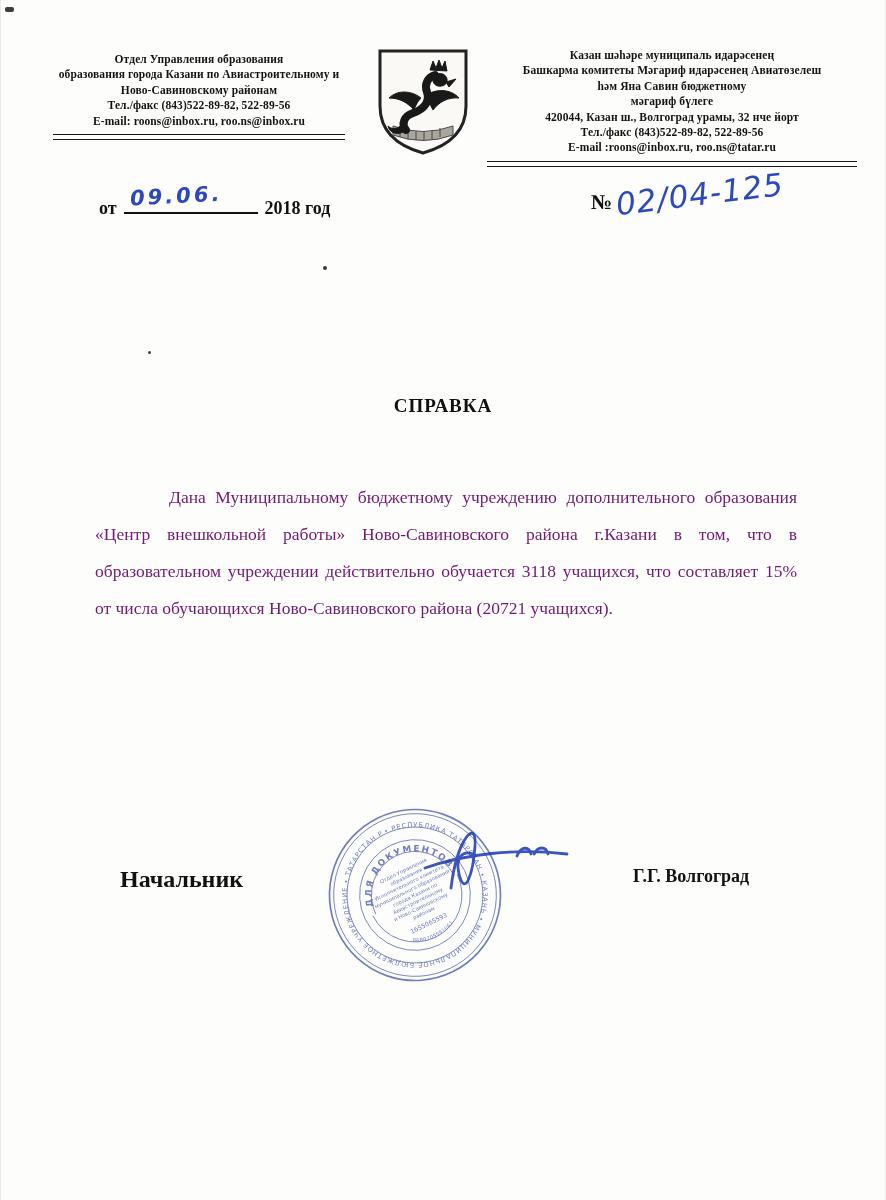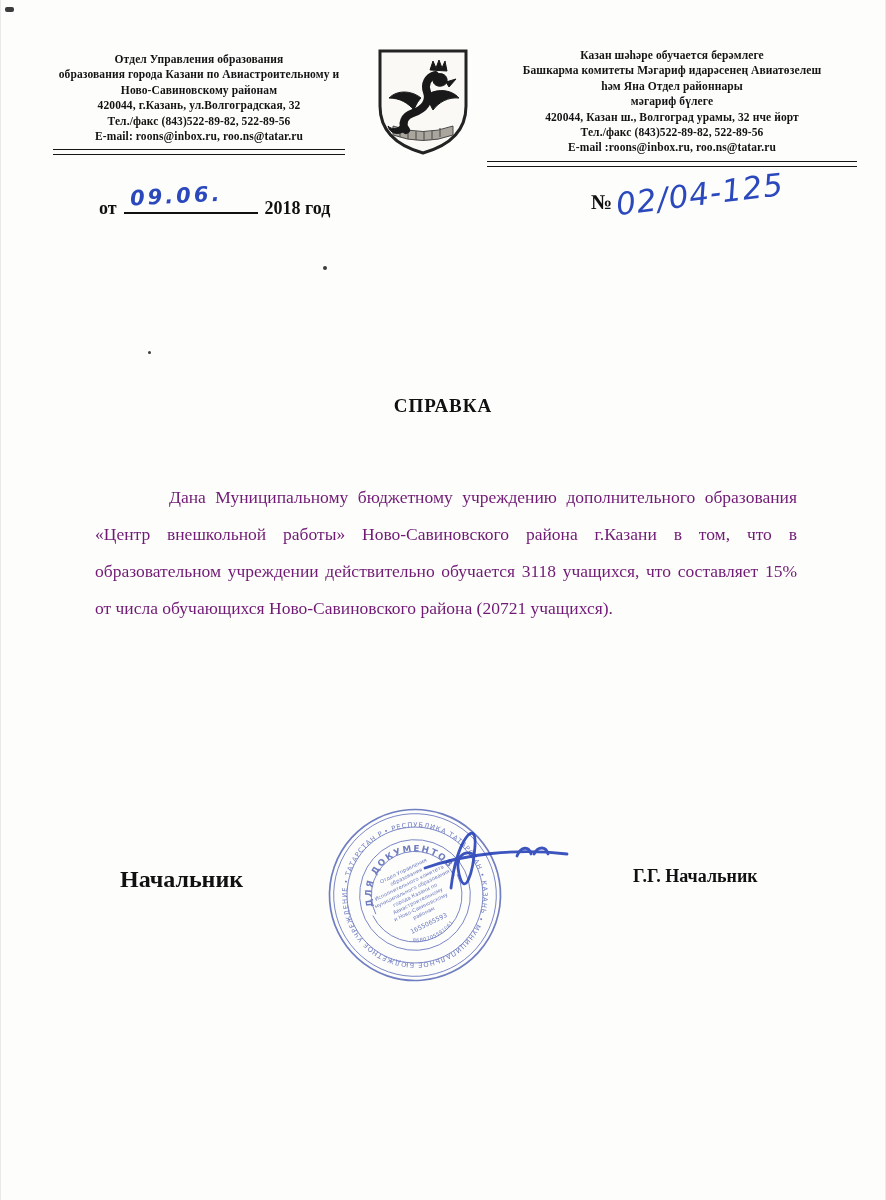--- a/index.html
+++ b/index.html
@@ -57,23 +57,22 @@
 <div class="page">
 
   <div class="speck speck-corner"></div>
   <div class="speck speck-1"></div>
   <div class="speck speck-2"></div>
 
   <div class="hdr hdr-left">
     <div>Отдел Управления образования</div>
     <div>образования города Казани по Авиастроительному и</div>
     <div>Ново-Савиновскому районам</div>
-    <div>420044, г.Казань, ул.Волгоградская, 32</div>
     <div>Тел./факс (843)522-89-82, 522-89-56</div>
-    <div>E-mail: roons@inbox.ru, roo.ns@tatar.ru</div>
+    <div>E-mail: roons@inbox.ru, roo.ns@inbox.ru</div>
     <div class="double-rule"></div>
   </div>
 
   <div class="emblem">
     <svg viewBox="0 0 100 112" width="100" height="112">
       <path d="M7,5 H93 V60 C93,86 75,100 50,107 C25,100 7,86 7,60 Z" fill="#faf9f5" stroke="#232323" stroke-width="3"></path>
       <path d="M20,80 Q50,91 80,80 L80,89 Q50,100 20,89 Z" fill="#aaa69e" stroke="#4a4a4a" stroke-width="1"></path>
       <path d="M27,82 l0,9 M35,84 l0,9 M43,85 l0,9 M51,85 l0,9 M59,84 l0,9 M67,82 l0,9" stroke="#565656" stroke-width="1.2" fill="none"></path>
       <g fill="#191919" stroke="#191919">
         <path d="M33,84 C28,78 31,70 40,67 C52,63 57,55 54,46 C51,38 55,31 62,29" fill="none" stroke-width="8" stroke-linecap="round"></path>
@@ -81,42 +80,42 @@
         <path d="M73,36 L83,33 L76,41 Z"></path>
         <path d="M57,24 L60,15 L63,22 L66,14 L69,22 L72,15 L74,25 Z"></path>
         <path d="M52,50 C63,42 78,43 86,52 C75,51 66,56 60,64 C57,58 54,53 52,50 Z"></path>
         <path d="M48,52 C38,44 24,44 16,52 C27,52 35,57 41,64 C43,58 46,54 48,52 Z"></path>
         <path d="M33,84 C26,90 17,88 15,80 C19,84 25,83 28,79 C29,81 31,83 33,84 Z"></path>
       </g>
     </svg>
   </div>
 
   <div class="hdr hdr-right">
-    <div>Казан шәһәре обучается берәмлеге</div>
+    <div>Казан шәһәре муниципаль идарәсенең</div>
     <div>Башкарма комитеты Мәгариф идарәсенең Авиатөзелеш</div>
-    <div>һәм Яна Отдел  районнары</div>
+    <div>һәм Яна Савин  бюджетному</div>
     <div>мәгариф бүлеге</div>
     <div>420044, Казан ш.,  Волгоград урамы, 32 нче йорт</div>
     <div>Тел./факс (843)522-89-82,  522-89-56</div>
     <div>E-mail :roons@inbox.ru, roo.ns@tatar.ru</div>
     <div class="double-rule"></div>
   </div>
 
   <div class="date-line"><span>от</span><span class="blank-line"><span class="hand hand-date">09.06.</span></span><span>2018 год</span>
   </div>
 
   <div class="number-line"><span>№</span><span class="hand hand-number">02/04-125</span>
   </div>
 
   <div class="doc-title">СПРАВКА</div>
 
   <p class="body-text">Дана Муниципальному бюджетному учреждению дополнительного образования «Центр внешкольной работы» Ново-Савиновского района г.Казани в том, что в образовательном учреждении действительно обучается 3118 учащихся, что составляет 15% от числа обучающихся Ново-Савиновского района (20721 учащихся).</p>
 
   <div class="sig-label">Начальник</div>
-  <div class="sig-name">Г.Г. Начальник</div>
+  <div class="sig-name">Г.Г. Волгоград</div>
 
   <div class="stamp-wrap">
     <svg viewBox="0 0 260 260" width="218" height="218">
       <g transform="rotate(-26 130 130)" fill="none" stroke="#5161b5" style="mix-blend-mode:multiply">
         <circle cx="130" cy="130" r="102" stroke-width="2"></circle>
         <circle cx="130" cy="130" r="97" stroke-width="1"></circle>
         <circle cx="130" cy="130" r="66" stroke-width="1"></circle>
         <path id="ringPath" d="M 130,130 m 0,-81 a 81,81 0 1 1 -0.1,0"></path>
         <path id="arcTop" d="M 78,130 A 52,52 0 0 1 182,130"></path>
         <path id="arcBottom" d="M 74,130 A 56,56 0 0 0 186,130"></path>

